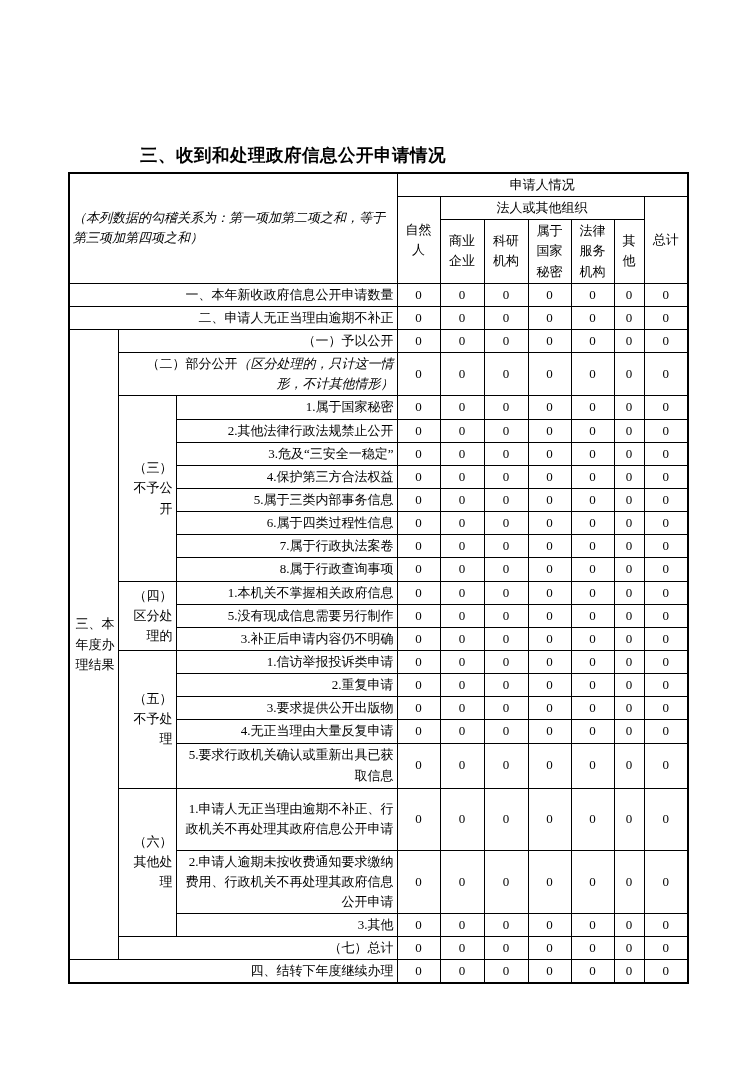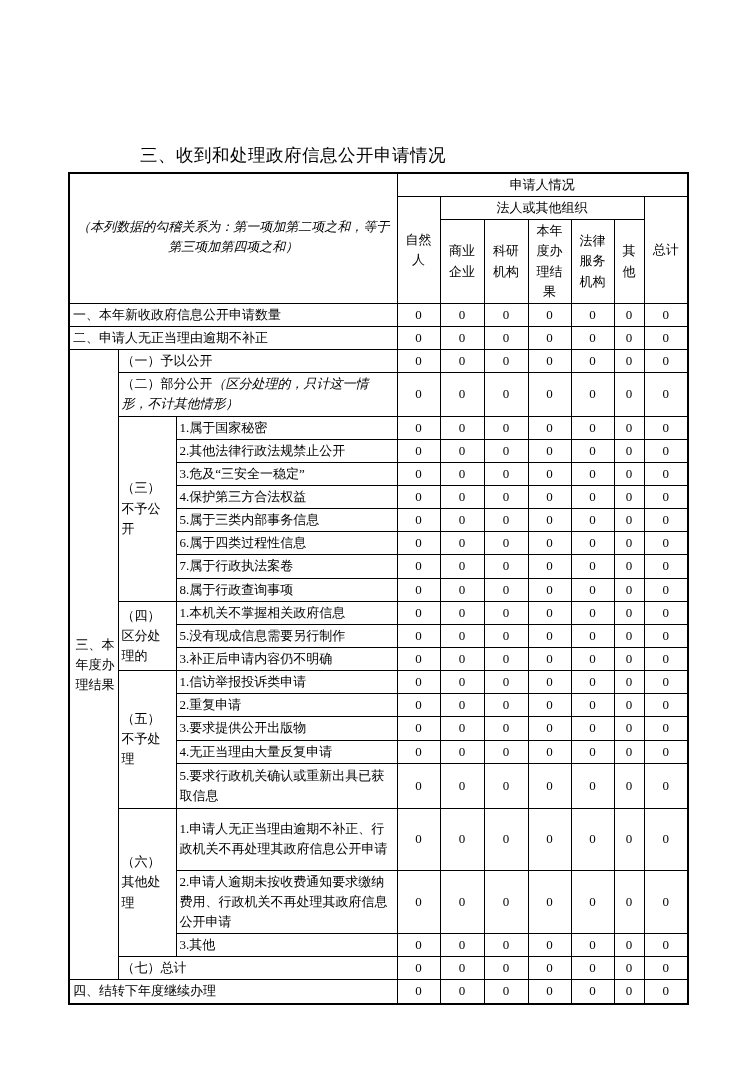--- a/index.html
+++ b/index.html
@@ -4,41 +4,41 @@
 <style>
   * { margin:0; padding:0; box-sizing:border-box; }
   html,body { background:#fff; }
   body {
     width:753px; height:1066px; position:relative;
     font-family:"Liberation Serif","DejaVu Serif",serif; color:#000;
   }
   .page-title {
     position:absolute; left:140px; top:143px;
     font-family:"Liberation Sans","DejaVu Sans",sans-serif;
-    font-weight:normal; font-size:17.5px; letter-spacing:0.5px;
+    font-weight:bold; font-size:17.5px; letter-spacing:0.5px;
   }
   table.report {
     position:absolute; left:68px; top:172px; width:620px;
     border-collapse:collapse; table-layout:fixed;
     border:2px solid #000;
   }
   table.report td {
     border:1px solid #000;
     font-size:13px; line-height:1.55;
     vertical-align:middle;
     padding:1px 3px;
     overflow:hidden;
     word-break:break-all;
   }
   td.note {
     font-style:italic; font-size:12.5px; line-height:1.8;
-    padding:4px 6px; text-align:center; vertical-align:middle;font-family:Liberation Mono, monospace;
+    padding:4px 6px; text-align:left; vertical-align:middle;
   }
   td.center { text-align:center; padding:1px 2px; }
-  td.lbl { text-align:left; padding:1px 4px; }
+  td.lbl { text-align:right; padding:1px 4px; }
   td.sec { text-align:right; padding:2px 5px; line-height:1.9; }
   td.num { text-align:center; }
   td.vtop { vertical-align:top; }
   span.kai { font-style:italic; }
   tr.hd1 > td { height:22px; }
   tr.hd2 > td { height:23px;text-align:center; }
   tr.hd3 > td { height:60px; }
   tr.r   > td { height:21px; }
   tr.t36 > td { height:36px; }
   tr.t45 > td { height:45px; }
@@ -70,21 +70,21 @@
       <td class="center" colspan="7">申请人情况</td>
     </tr>
     <tr class="hd2">
       <td class="center" rowspan="2">自然人</td>
       <td class="center" colspan="5">法人或其他组织</td>
       <td class="center" rowspan="2">总计</td>
     </tr>
     <tr class="hd3">
       <td class="center">商业企业</td>
       <td class="center">科研机构</td>
-      <td class="center">本年度办理结果</td>
+      <td class="center">属于国家秘密</td>
       <td class="center">法律服务机构</td>
       <td class="center">其他</td>
     </tr>
 
     <tr class="r">
       <td class="lbl" colspan="3">一、本年新收政府信息公开申请数量</td>
     <td class="num">0</td>
         <td class="num">0</td>
         <td class="num">0</td>
         <td class="num">0</td>

